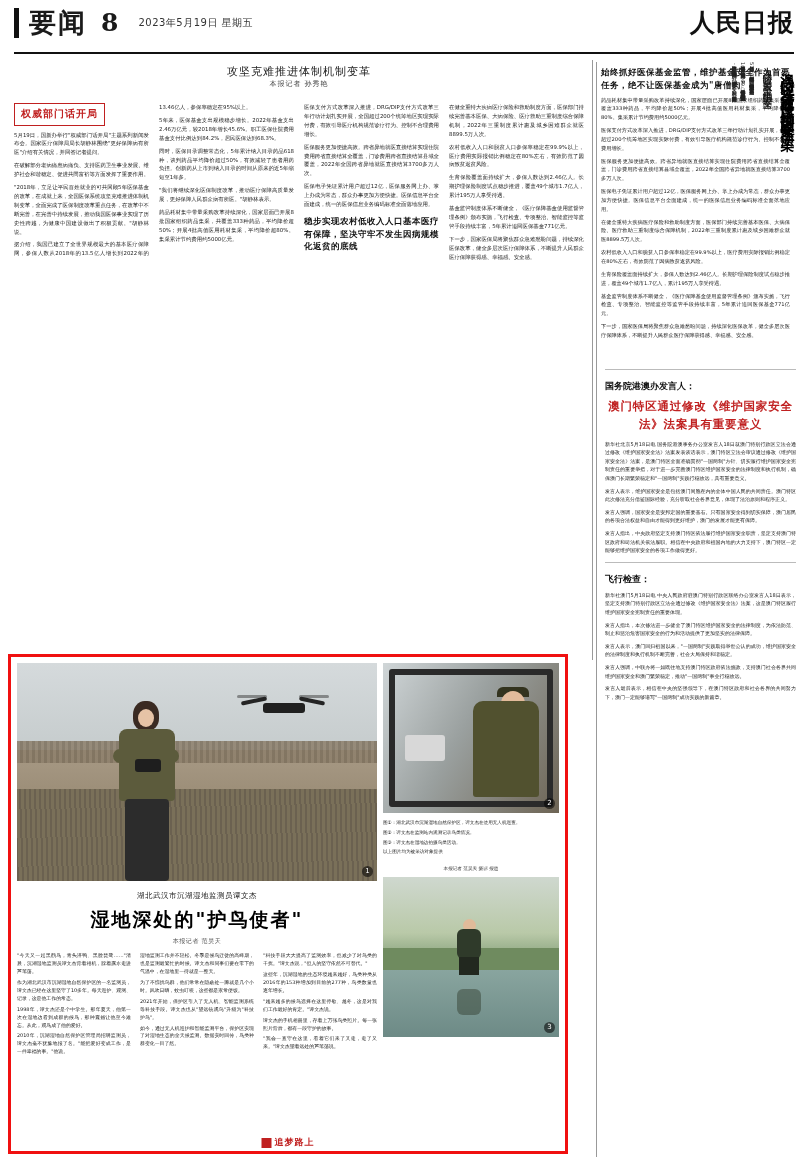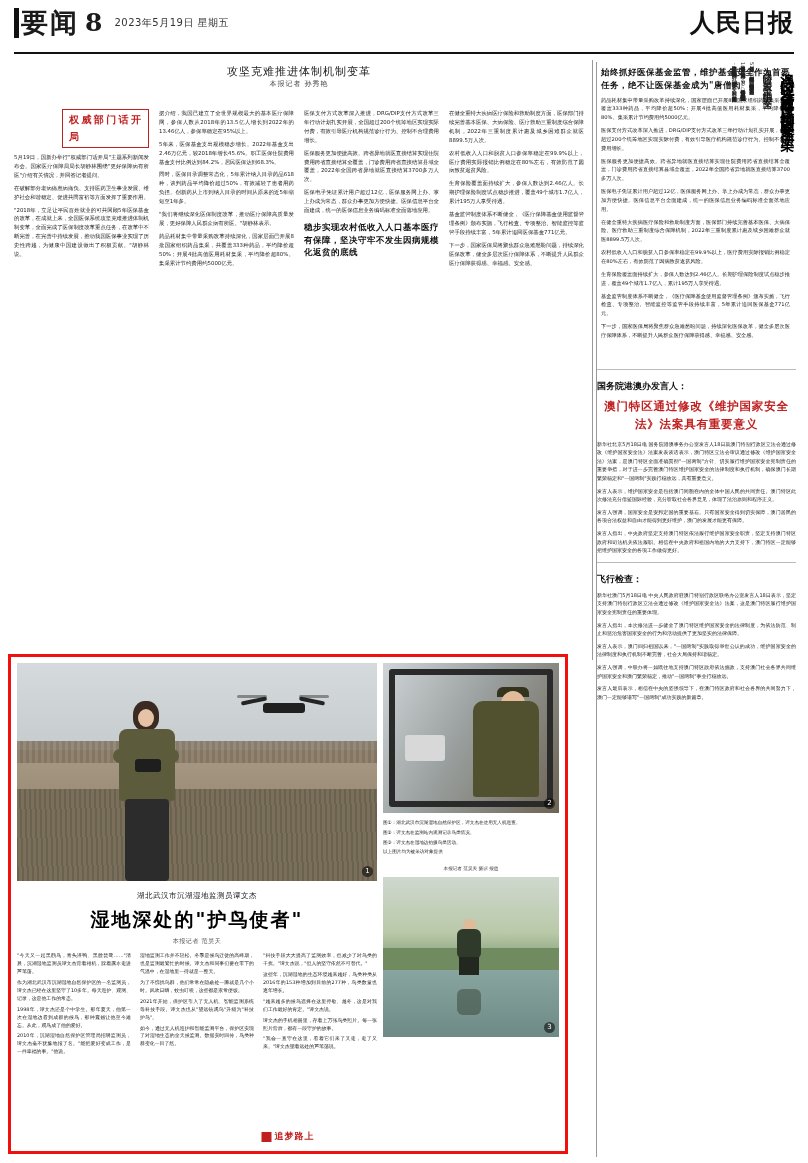--- a/index.html
+++ b/index.html
@@ -8,40 +8,40 @@
     background:#ffffff;
     font-family:"DejaVu Sans","Liberation Sans",sans-serif;
     color:#1a1a1a;
     overflow:hidden;
     position:relative;
   }
   .page{position:relative;width:808px;height:1163px;box-sizing:border-box;padding:0;}
 
   
   .masthead{position:relative;height:46px;border-bottom:2px solid #111;margin:6px 14px 0 14px;}
-  .mast-left{position:absolute;left:0;top:2px;display:flex;align-items:flex-start;}
+  .mast-left{position:absolute;left:0;top:2px;display:flex;align-items:flex-start;gap:8px;}
   .mast-bar{width:5px;height:30px;background:#111;margin-right:2px;}
   .mast-title{font-family:"DejaVu Serif","Liberation Serif",serif;font-weight:bold;font-size:27px;letter-spacing:2px;line-height:30px;}
   .mast-num{font-family:"DejaVu Serif","Liberation Serif",serif;font-weight:bold;font-size:25px;line-height:30px;margin-left:6px;}
   .mast-date{font-size:10px;color:#333;margin-left:12px;line-height:30px;letter-spacing:0.5px;}
   .mast-right{position:absolute;right:0;top:0;}
   .mast-logo{font-family:Liberation Sans, sans-serif;font-weight:bold;font-size:25px;letter-spacing:1px;color:#111;}
 
   
   .body-wrap{display:flex;margin:6px 14px 0 14px;height:600px;}
   .left-zone{width:578px;position:relative;padding-right:8px;box-sizing:border-box;}
   .right-zone{width:198px;border-left:1px solid #999;padding-left:8px;box-sizing:border-box;position:relative;}
 
   .kicker{text-align:center;font-family:"DejaVu Serif","Liberation Serif",serif;font-size:11px;letter-spacing:1px;color:#222;margin-top:4px;}
   .headline{text-align:center;font-family:"DejaVu Serif","Liberation Serif",serif;font-weight:bold;font-size:30px;letter-spacing:2px;margin:8px 0 6px 0;color:#000;}
-  .byline{text-align:center;font-size:7px;color:#444;letter-spacing:1px;margin-bottom:20px;}
+  .byline{text-align:center;font-size:7px;color:#444;letter-spacing:1px;margin-bottom:14px;}
 
   .cols{column-count:4;column-gap:10px;column-rule:0;font-size:5.4px;line-height:1.65;text-align:justify;color:#222;height:470px;}
   .cols p{margin:0 0 4px 0;}
-  .tagbox{display:inline-block;border:1px solid #c02020;color:#c02020;font-family:"DejaVu Serif","Liberation Serif",serif;font-weight:bold;font-size:10px;padding:2px 6px;letter-spacing:1px;margin-bottom:5px;margin-left:48px;}
+  .tagbox{display:inline-block;border:1px solid #c02020;color:#c02020;font-family:"DejaVu Serif","Liberation Serif",serif;font-weight:bold;font-size:10px;padding:2px 6px;letter-spacing:1px;margin-bottom:5px;}
   .subhead{font-family:"DejaVu Serif","Liberation Serif",serif;font-weight:bold;font-size:8.5px;line-height:1.5;color:#111;margin:6px 0 4px 0;letter-spacing:0.5px;}
   .r-block{margin-top:6px;}
   .r-text{font-size:5.2px;line-height:1.7;text-align:justify;color:#222;}
   .r-text p{margin:0 0 4px 0;}
 
   
   .feature{position:absolute;left:8px;top:648px;width:560px;height:500px;border:3px solid #f01010;box-sizing:border-box;background:#fff;padding:6px;}
   .feat-inner{display:flex;gap:6px;height:100%;}
   .feat-left{width:360px;display:flex;flex-direction:column;}
   .feat-right{width:176px;display:flex;flex-direction:column;gap:6px;}
@@ -66,21 +66,21 @@
   .ph-main .drone .arm1,.ph-main .drone .arm2{position:absolute;top:6px;width:26px;height:4px;background:#242424;border-radius:2px;}
   .ph-main .drone .arm1{left:0;transform:rotate(-12deg);}
   .ph-main .drone .arm2{right:0;transform:rotate(12deg);}
   .ph-main .drone .prop{position:absolute;top:2px;width:30px;height:3px;background:rgba(40,40,40,.45);border-radius:2px;}
 
   .feat-caption-title{text-align:center;font-family:"DejaVu Serif","Liberation Serif",serif;font-size:7.5px;color:#222;margin-top:10px;letter-spacing:.5px;}
   .feat-head{text-align:center;font-family:"DejaVu Serif","Liberation Serif",serif;font-weight:bold;font-size:19px;letter-spacing:2px;margin:6px 0 4px 0;color:#000;}
   .feat-byline{text-align:center;font-size:6px;color:#555;margin-bottom:6px;letter-spacing:.6px;}
   .feat-cols{column-count:3;column-gap:9px;font-size:4.9px;line-height:1.62;text-align:justify;color:#222;height:188px;}
   .feat-cols p{margin:0 0 3px 0;}
-  .dream-badge{position:absolute;left:50%;transform:translateX(-50%);bottom:8px;display:flex;align-items:center;gap:3px;}
+  .dream-badge{position:absolute;left:50%;transform:translateX(-50%);bottom:2px;display:flex;align-items:center;gap:3px;}
   .dream-badge .sq{width:10px;height:10px;background:#c02020;}
   .dream-badge .txt{font-family:"DejaVu Serif","Liberation Serif",serif;font-weight:bold;font-size:9px;color:#c02020;letter-spacing:1px;}
 
   
   .ph-sub1{height:150px;background:linear-gradient(#b9c0c4,#7d6f5c);}
   .ph-sub1 .winbg{position:absolute;inset:0;background:linear-gradient(120deg,#d0d6d8 0%,#9aa09f 45%,#6d6454 100%);}
   .ph-sub1 .frame{position:absolute;left:6px;top:6px;right:6px;bottom:6px;border:6px solid #2a2a2a;border-radius:3px;}
   .ph-sub1 .p2{position:absolute;right:20px;bottom:16px;width:66px;height:96px;background:#51512f;border-radius:10px 10px 3px 3px;}
   .ph-sub1 .p2head{position:absolute;right:34px;bottom:96px;width:24px;height:26px;border-radius:50%;background:#e2bb9b;}
   .ph-sub1 .cap{position:absolute;right:30px;bottom:116px;width:32px;height:10px;border-radius:6px 6px 0 0;background:#33331e;}
@@ -94,21 +94,21 @@
   .ph-sub2 .waterl{position:absolute;left:0;right:0;bottom:0;height:44%;background:linear-gradient(#8aa6a0,#6d8a86);}
   .ph-sub2 .bank{position:absolute;left:0;right:0;top:44%;height:14%;background:#6f8b5f;}
   .ph-sub2 .fig{position:absolute;left:66px;top:42px;width:40px;height:54px;}
   .ph-sub2 .fig .t{position:absolute;left:8px;top:10px;width:24px;height:30px;background:#2f3a2a;border-radius:6px;}
   .ph-sub2 .fig .h{position:absolute;left:14px;top:0;width:13px;height:13px;border-radius:50%;background:#e0bb9a;}
   .ph-sub2 .fig .l{position:absolute;left:10px;top:38px;width:20px;height:18px;background:#22281f;}
   .ph-sub2 .refl{position:absolute;left:66px;top:104px;width:40px;height:44px;opacity:.45;transform:scaleY(-1);}
   .ph-sub2 .refl .t{position:absolute;left:8px;top:10px;width:24px;height:26px;background:#2f3a2a;border-radius:6px;}
 
   
-  .farcol{position:absolute;left:596px;top:56px;width:200px;height:1095px;border-left:1px solid #999;box-sizing:border-box;}
+  .farcol{position:absolute;left:596px;top:56px;width:200px;height:1095px;border-left:1px solid #999;padding-left:8px;box-sizing:border-box;}
   .fc-top{display:flex;flex-direction:row-reverse;gap:5px;height:300px;}
   .fc-title{writing-mode:vertical-rl;text-orientation:upright;font-family:"DejaVu Serif","Liberation Serif",serif;font-weight:bold;font-size:14px;letter-spacing:3px;line-height:1.25;color:#000;}
   .fc-sub{writing-mode:vertical-rl;text-orientation:upright;font-family:"DejaVu Serif","Liberation Serif",serif;font-size:9.5px;letter-spacing:2px;color:#111;line-height:1.35;}
   .fc-body{writing-mode:vertical-rl;font-size:5px;line-height:1.75;color:#222;height:300px;}
   .fc-body p{margin:0 0 4px 0;}
   .fc-label{font-family:"DejaVu Serif","Liberation Serif",serif;font-weight:bold;font-size:9px;color:#111;margin:10px 0 5px 0;}
   .fc-head{text-align:center;font-family:"DejaVu Serif","Liberation Serif",serif;font-weight:bold;font-size:11.5px;color:#c02020;line-height:1.55;letter-spacing:.8px;margin-bottom:6px;}
   .fc-text{font-size:5px;line-height:1.72;text-align:justify;color:#222;}
   .fc-text p{margin:0 0 4px 0;}
   .divider{border:0;border-top:1px solid #bbb;margin:7px 0;}

